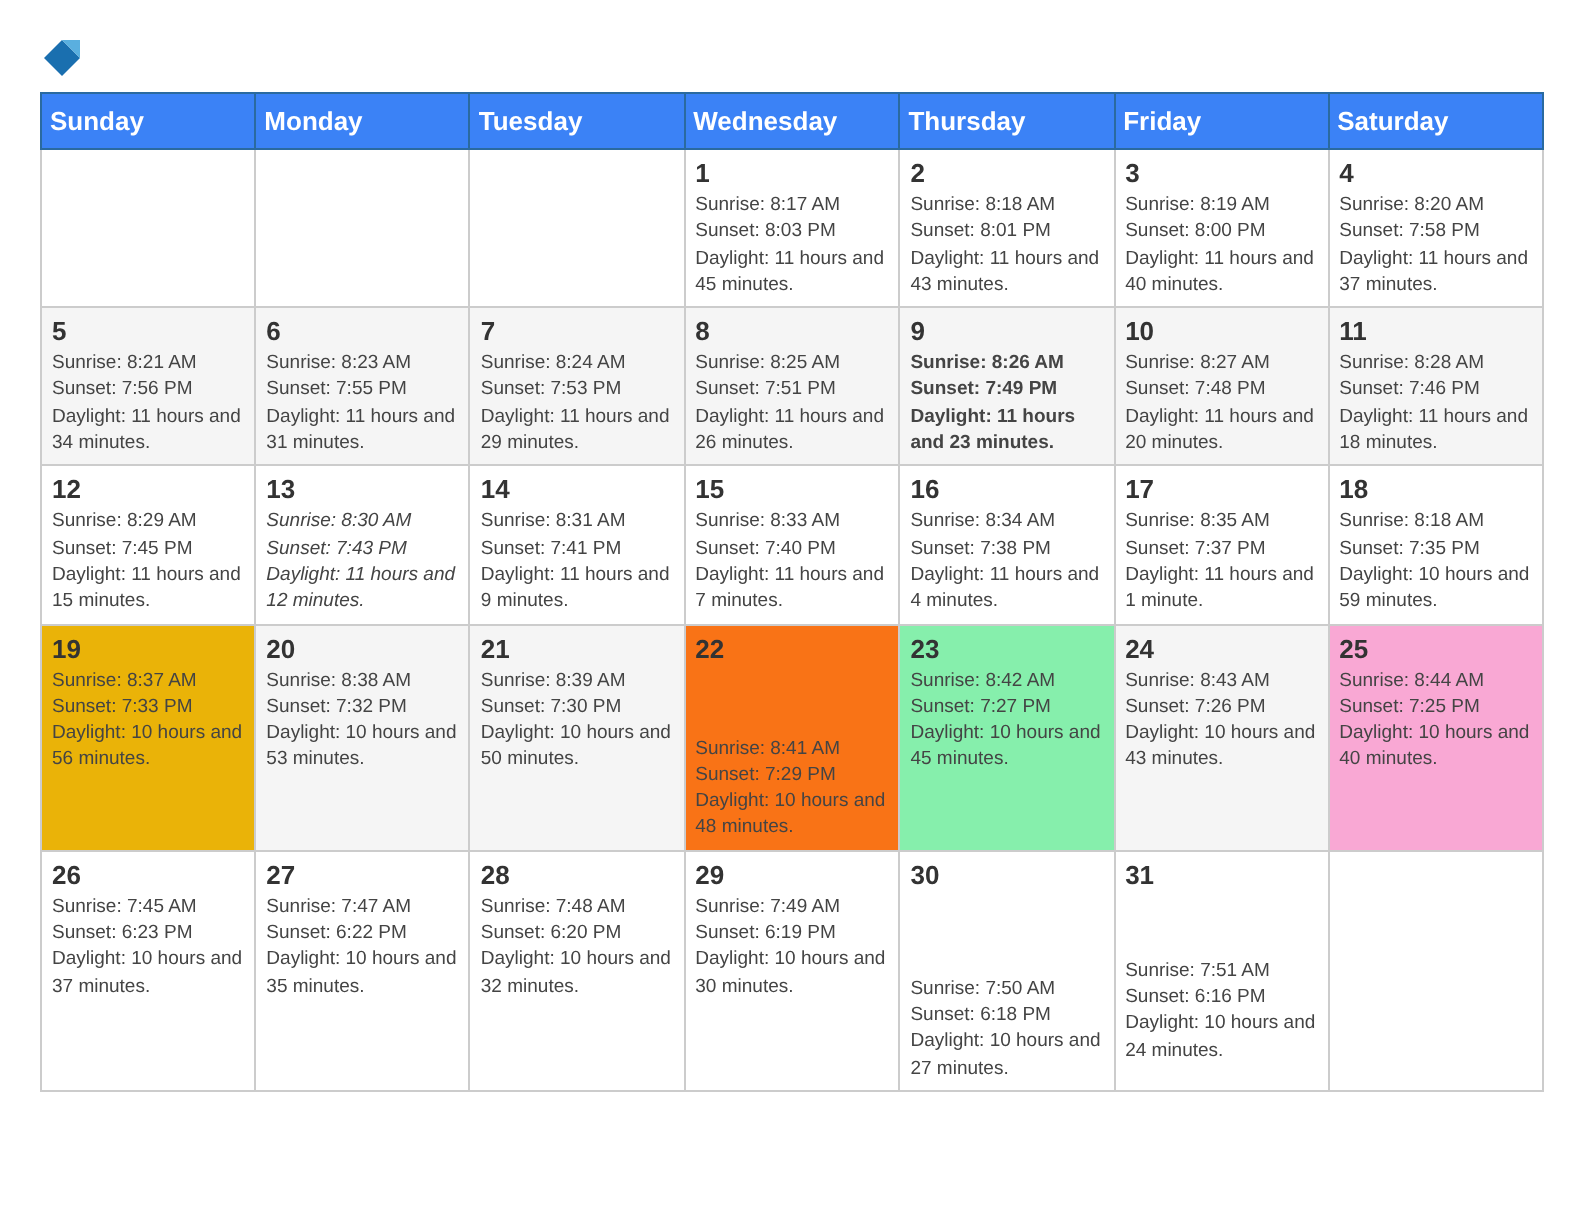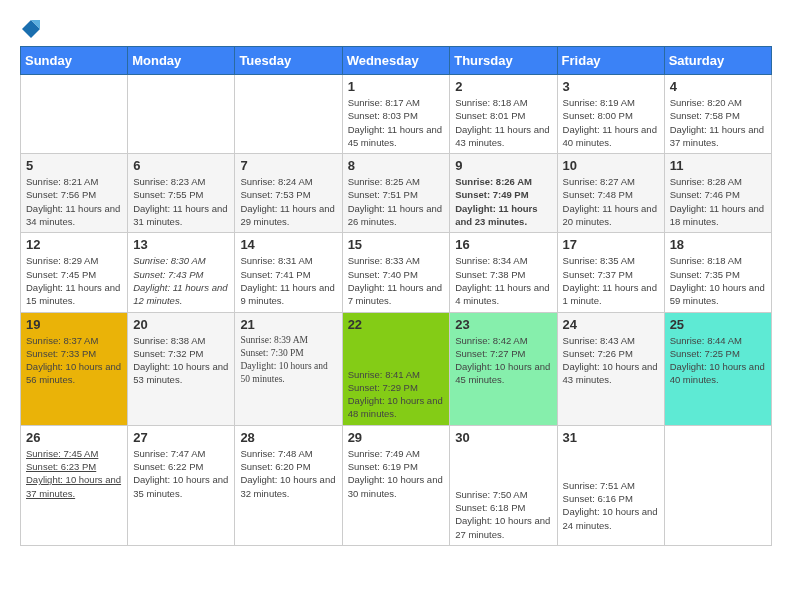--- a/index.html
+++ b/index.html
@@ -253,53 +253,53 @@
 Daylight: 10 hours and 56 minutes.</div>
         </td>
         <td style="background: rgb(245, 245, 245);">
           <span class="day-number">20</span>
           <div class="day-info" style="white-space: pre-line;">Sunrise: 8:38 AM
 Sunset: 7:32 PM
 Daylight: 10 hours and 53 minutes.</div>
         </td>
         <td style="background: rgb(245, 245, 245);">
           <span class="day-number">21</span>
-          <div class="day-info" style="white-space: pre-line; font-family: Liberation Serif, serif;">Sunrise: 8:39 AM
+          <div class="day-info" style="white-space: pre-line;">Sunrise: 8:39 AM
 Sunset: 7:30 PM
 Daylight: 10 hours and 50 minutes.</div>
         </td>
-        <td style="background: #84cc16;">
+        <td style="background: #f97316;">
           <span class="day-number">22</span>
           <div class="day-info" style="white-space: pre-line; margin-top: 36px;">Sunrise: 8:41 AM
 Sunset: 7:29 PM
 Daylight: 10 hours and 48 minutes.</div>
         </td>
         <td style="background: #86efac;">
           <span class="day-number">23</span>
           <div class="day-info" style="white-space: pre-line;">Sunrise: 8:42 AM
 Sunset: 7:27 PM
 Daylight: 10 hours and 45 minutes.</div>
         </td>
         <td style="background: rgb(245, 245, 245);">
           <span class="day-number">24</span>
           <div class="day-info" style="white-space: pre-line;">Sunrise: 8:43 AM
 Sunset: 7:26 PM
 Daylight: 10 hours and 43 minutes.</div>
         </td>
-        <td style="background: #5eead4; margin-left: 44px;">
+        <td style="background: #f9a8d4; margin-left: 44px;">
           <span class="day-number">25</span>
           <div class="day-info" style="white-space: pre-line;">Sunrise: 8:44 AM
 Sunset: 7:25 PM
 Daylight: 10 hours and 40 minutes.</div>
         </td>
       </tr>
       <tr>
         <td style="background: rgb(255, 255, 255);">
           <span class="day-number">26</span>
-          <div class="day-info" style="white-space: pre-line; text-decoration: underline;">Sunrise: 7:45 AM
+          <div class="day-info" style="white-space: pre-line;">Sunrise: 7:45 AM
 Sunset: 6:23 PM
 Daylight: 10 hours and 37 minutes.</div>
         </td>
         <td style="background: rgb(255, 255, 255);">
           <span class="day-number">27</span>
           <div class="day-info" style="white-space: pre-line;">Sunrise: 7:47 AM
 Sunset: 6:22 PM
 Daylight: 10 hours and 35 minutes.</div>
         </td>
         <td style="background: rgb(255, 255, 255);">

